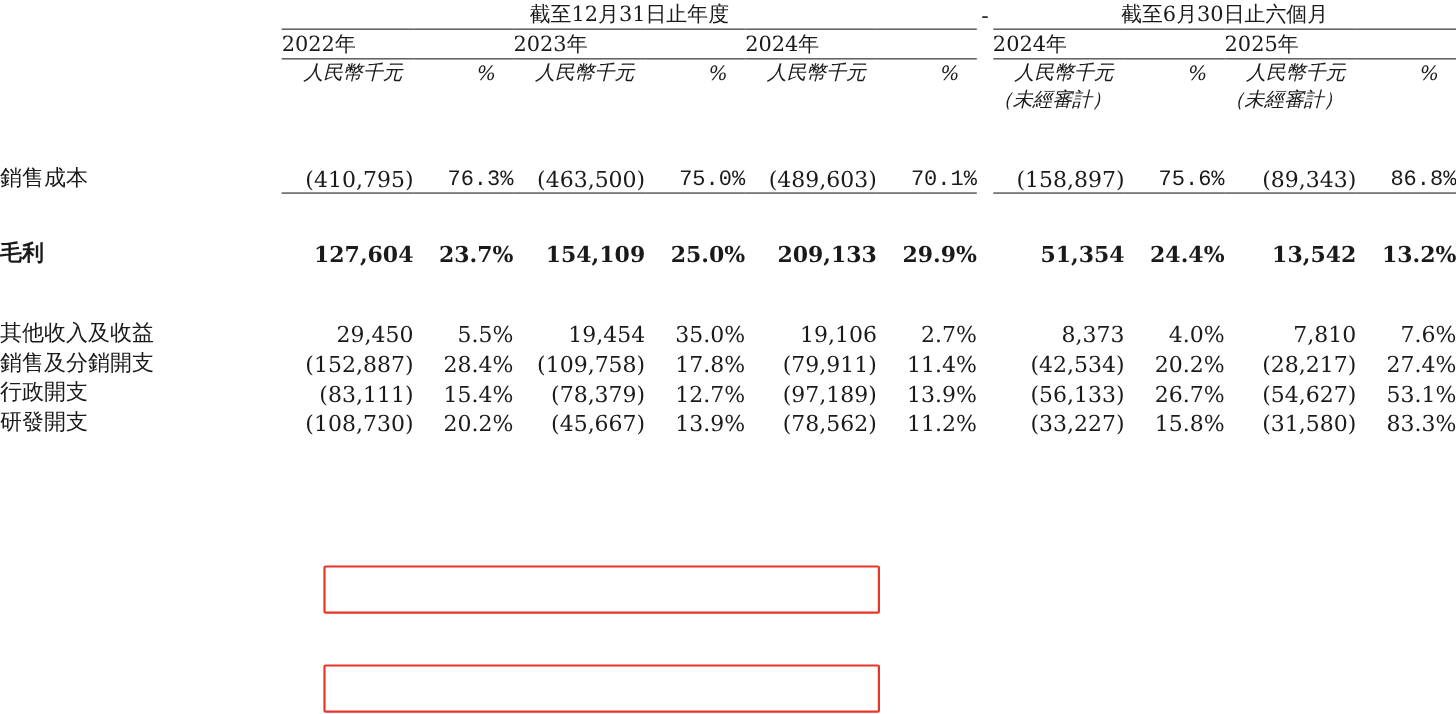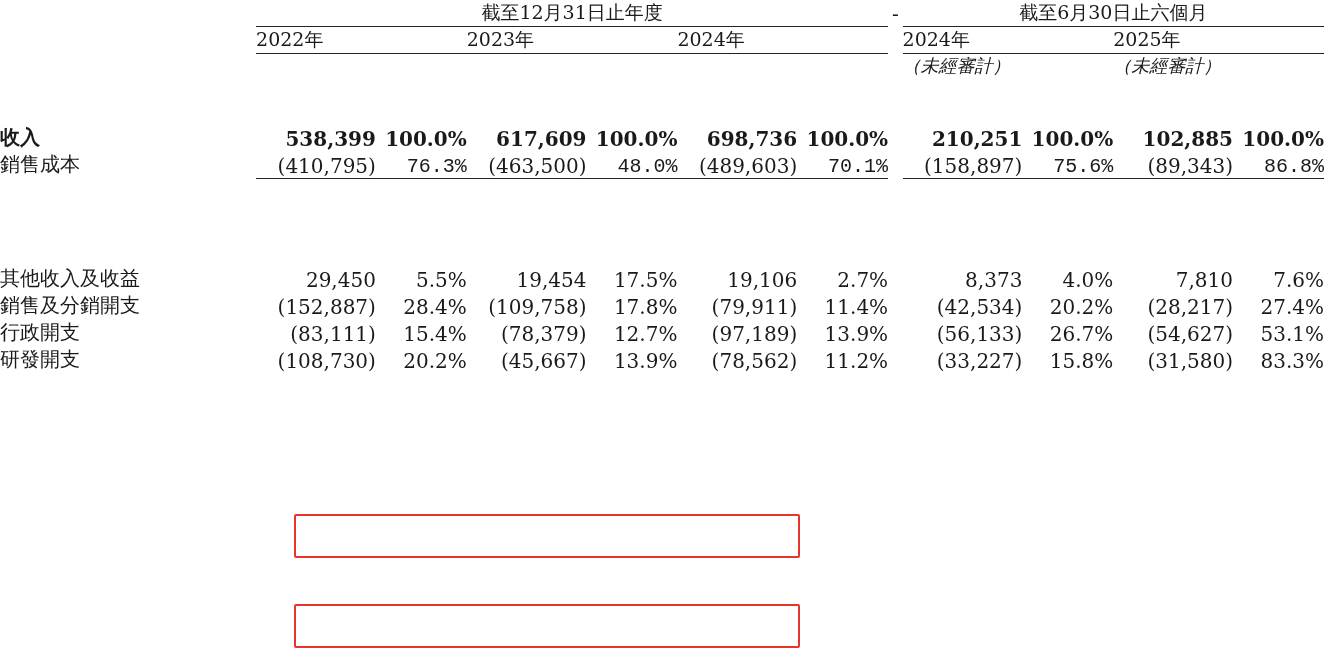--- a/index.html
+++ b/index.html
@@ -162,83 +162,97 @@
     <tr>
       <td></td>
       <td class="rule-line" colspan="2"></td>
       <td class="rule-line" colspan="2"></td>
       <td class="rule-line" colspan="2"></td>
       <td></td>
       <td class="rule-line" colspan="2"></td>
       <td class="rule-line" colspan="2"></td>
     </tr>
 
+    <tr>
+      <td></td>
+      <td class="unit left">人民幣千元</td>
+      <td class="unit right">%</td>
+      <td class="unit left">人民幣千元</td>
+      <td class="unit right">%</td>
+      <td class="unit left">人民幣千元</td>
+      <td class="unit right">%</td>
+      <td></td>
+      <td class="unit left">人民幣千元</td>
+      <td class="unit right">%</td>
+      <td class="unit left">人民幣千元</td>
+      <td class="unit right">%</td>
+    </tr>
 
     <tr>
       <td></td>
       <td></td>
       <td></td>
       <td></td>
       <td></td>
       <td></td>
       <td></td>
       <td></td>
       <td class="unit2" colspan="2">（未經審計）</td>
       <td class="unit2" colspan="2">（未經審計）</td>
     </tr>
 
     <tr>
           <td class="spacer-lg" colspan="12"></td>
         </tr>
 
-    <tr class="bold">
-      <td class="lbl">收入</td>
-      <td class="num">538,399</td>
-      <td class="pct">100.0%</td>
-      <td class="num">617,609</td>
-      <td class="pct">100.0%</td>
-      <td class="num">698,736</td>
-      <td class="pct">100.0%</td>
-      <td></td>
-      <td class="num">210,251</td>
-      <td class="pct">100.0%</td>
-      <td class="num">102,885</td>
-      <td class="pct">100.0%</td>
-    </tr>
 
     <tr>
       <td class="lbl">銷售成本</td>
       <td class="num ul-num">(410,795)</td>
       <td class="pct ul-pct">76.3%</td>
       <td class="num ul-num">(463,500)</td>
-      <td class="pct ul-pct">48.0%</td>
+      <td class="pct ul-pct">75.0%</td>
       <td class="num ul-num">(489,603)</td>
       <td class="pct ul-pct">70.1%</td>
       <td></td>
       <td class="num ul-num">(158,897)</td>
       <td class="pct ul-pct">75.6%</td>
       <td class="num ul-num">(89,343)</td>
       <td class="pct ul-pct">86.8%</td>
     </tr>
 
     <tr>
           <td class="spacer-md" colspan="12"></td>
         </tr>
 
+    <tr class="bold">
+      <td class="lbl">毛利</td>
+      <td class="num">127,604</td>
+      <td class="pct">23.7%</td>
+      <td class="num">154,109</td>
+      <td class="pct">25.0%</td>
+      <td class="num">209,133</td>
+      <td class="pct">29.9%</td>
+      <td></td>
+      <td class="num">51,354</td>
+      <td class="pct">24.4%</td>
+      <td class="num">13,542</td>
+      <td class="pct">13.2%</td>
+    </tr>
 
     <tr>
           <td class="spacer-lg" colspan="12"></td>
         </tr>
 
     <tr>
       <td class="lbl">其他收入及收益</td>
       <td class="num">29,450</td>
       <td class="pct">5.5%</td>
       <td class="num">19,454</td>
-      <td class="pct">17.5%</td>
+      <td class="pct">35.0%</td>
       <td class="num">19,106</td>
       <td class="pct">2.7%</td>
       <td></td>
       <td class="num">8,373</td>
       <td class="pct">4.0%</td>
       <td class="num">7,810</td>
       <td class="pct">7.6%</td>
     </tr>
 
     <tr>

